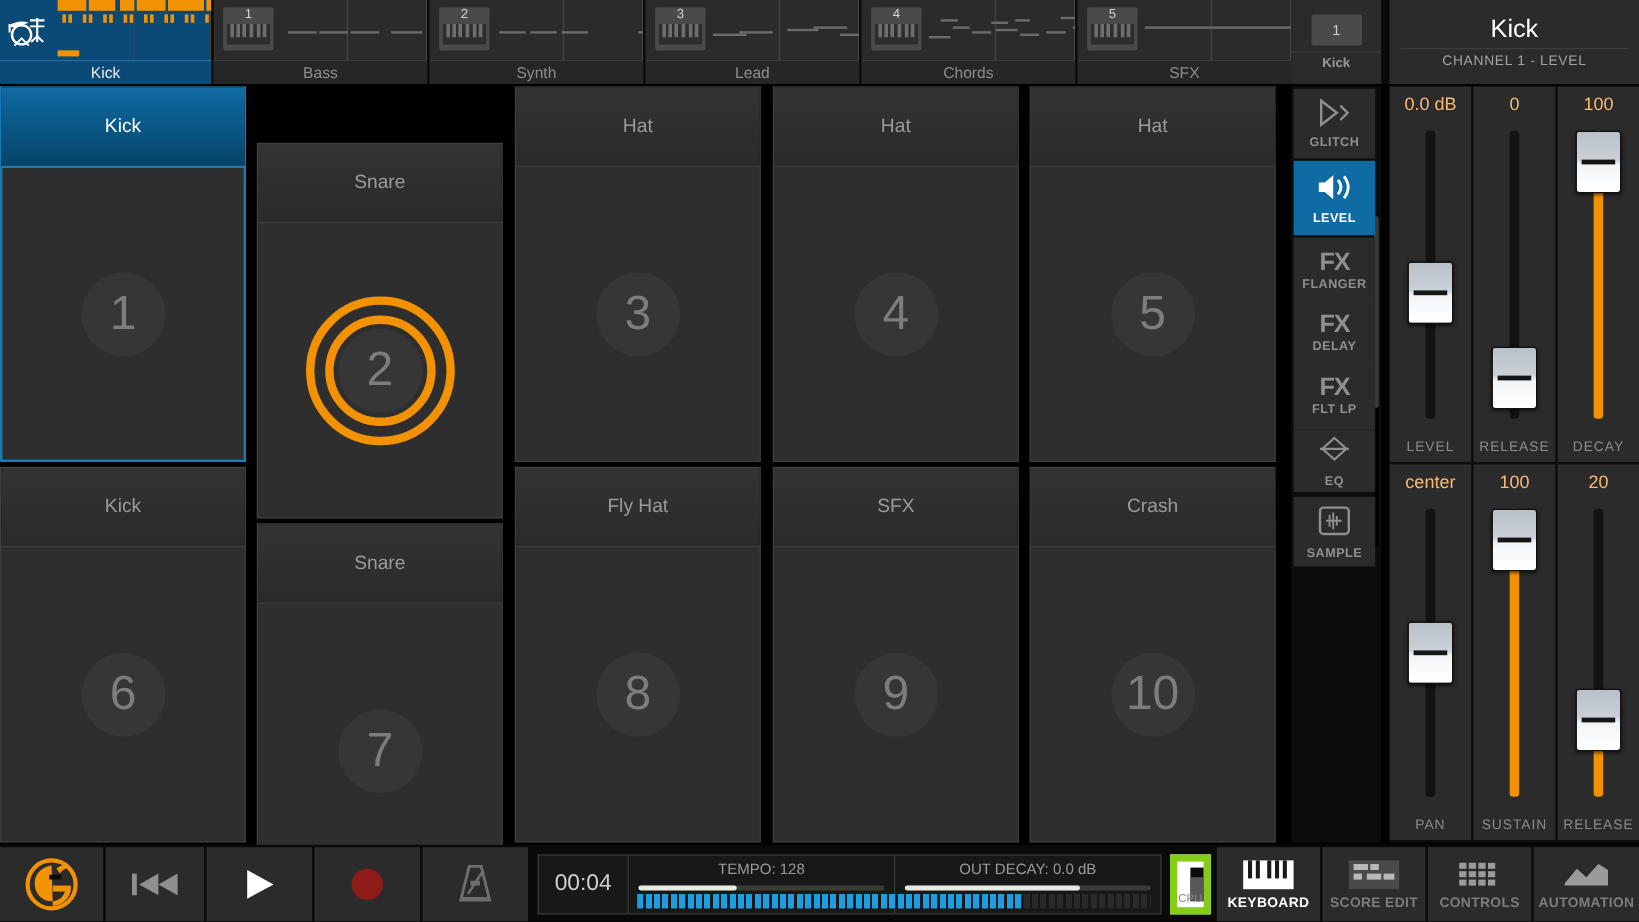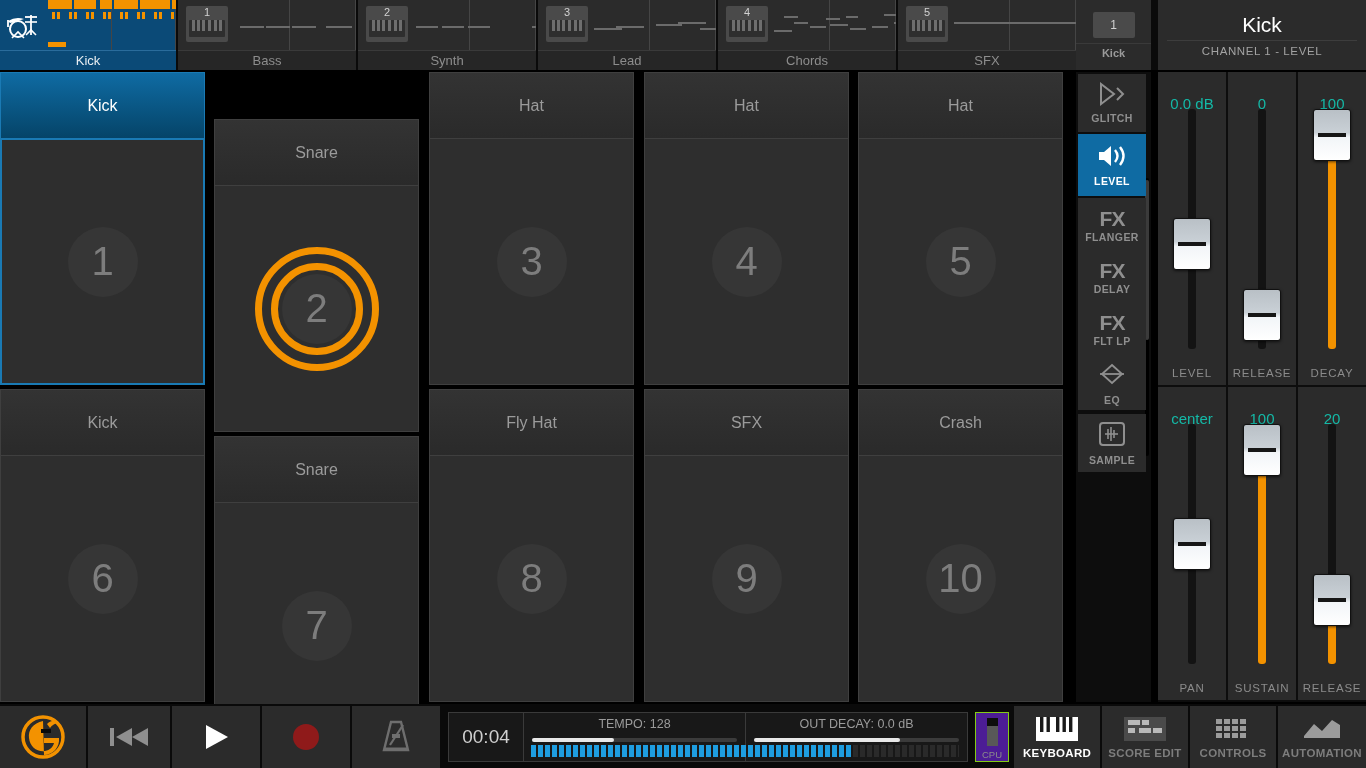--- a/index.html
+++ b/index.html
@@ -107,21 +107,21 @@
   #fx-scroll { position: absolute; right: 2px; top: 106px; width: 4px; height: 278px;
     background: #000; border-radius: 2px; }
   #fx-scroll i { position: absolute; left: 0; top: 2px; width: 4px; height: 160px; background: #3b3b3b; border-radius: 2px; }
 
   
   #params { position: absolute; left: 1158px; top: 72px; width: 208px; height: 630px; background: #0d0d0d; }
   .pgroup { position: absolute; width: 208px; height: 313px; display: flex; }
   .pcell { position: relative; flex: 1; background: #2b2b2b; margin-right: 2px; }
   .pcell:last-child { margin-right: 0; }
   .pval { position: absolute; top: 7px; left: 0; right: 0; text-align: center;
-    font-size: 15px; color: #14b8a6; margin-top: 16px; }
+    font-size: 15px; color: #fdba74; }
   .pname { position: absolute; bottom: 6px; left: 0; right: 0; text-align: center;
     font-size: 11.5px; letter-spacing: .8px; color: #8b8b8b; }
   .strack { position: absolute; left: 50%; margin-left: -4px; width: 8px;
     top: 37px; bottom: 36px; background: #131313; border-radius: 3px; }
   .sfill { position: absolute; left: 0; width: 8px; bottom: 0; background: #f39200; border-radius: 3px; }
   .sknob { position: absolute; left: 50%; margin-left: -19px; width: 38px; height: 52px;
     background: linear-gradient(#b9c0c6 0%, #c9d0d6 45%, #f2f5f8 55%, #ffffff 100%);
     border: 1px solid #111; border-radius: 3px; box-shadow: 0 1px 3px rgba(0,0,0,.6); }
   .sknob::after { content:""; position: absolute; left: 4px; right: 4px; top: 23px; height: 4px; background: #161616; }
 
@@ -138,21 +138,21 @@
     font-size: 19px; color: #cfcfcf; }
   .meta { flex: 1; border-left: 1px solid #3a3a3a; position: relative; padding-top: 4px; }
   .meta .cap { text-align: center; font-size: 12.5px; color: #9b9b9b; }
   .meta .bar { position: absolute; left: 8px; right: 8px; top: 25px; height: 4px; background: #3b3b3b; border-radius: 2px; }
   .meta .bar i { position: absolute; left: 0; top: 0; height: 4px; background: #e8e8e8; border-radius: 2px; }
   #prog { position: absolute; left: 82px; right: 8px; bottom: 4px; height: 12px;
     background: repeating-linear-gradient(to right, #2a2a2a 0 5px, transparent 5px 7px); }
   #prog i { position: absolute; left: 0; top: 0; height: 12px;
     background: repeating-linear-gradient(to right, #1e9de0 0 5px, transparent 5px 7px); }
   #cpu { position: absolute; left: 975px; top: 8px; width: 34px; height: 50px;
-    background: #4c1d95; border: 1px solid #84cc16; }
+    background: #ffffff; border: 6px solid #84cc16; }
   #cpu .bar { position: absolute; left: 11px; top: 5px; width: 11px; height: 28px; background: #0d0d0d; }
   #cpu .bar i { position: absolute; left: 0; bottom: 0; width: 11px; background: #585858; }
   #cpu .cap { position: absolute; bottom: 1px; left: 0; right: 0; text-align: center; font-size: 9.5px; color: #8b8b8b; }
   .vbtn .cap { font-size: 11.5px; font-weight: bold; letter-spacing: .3px; color: #7d7d7d; margin-top: 5px; }
   .vbtn.active .cap { color: #fff; }
 </style>
 </head>
 <body>
 
 <div id="app">

